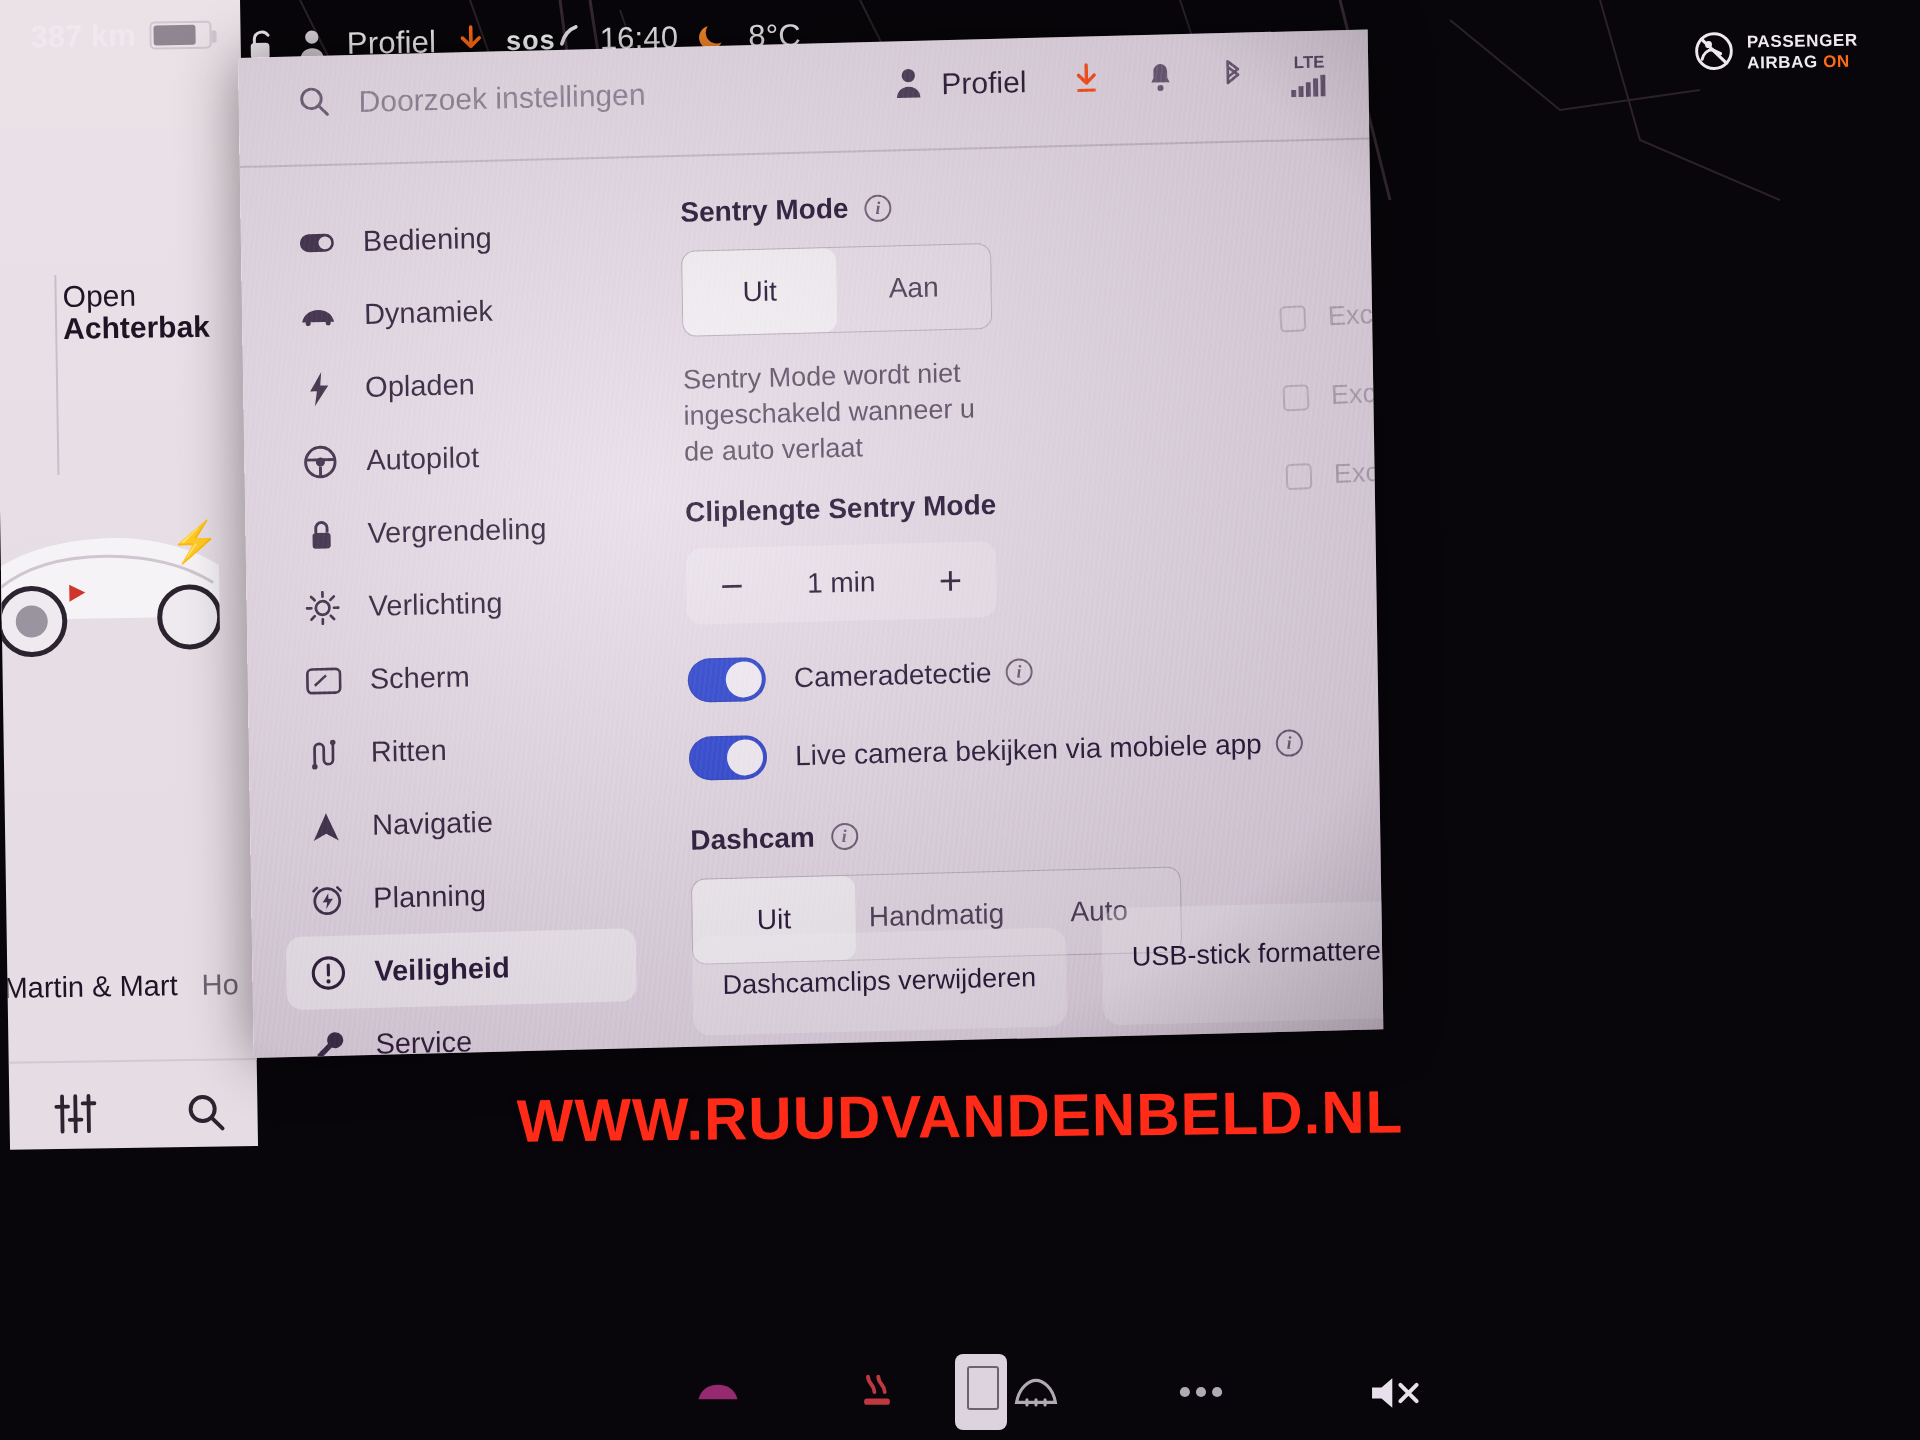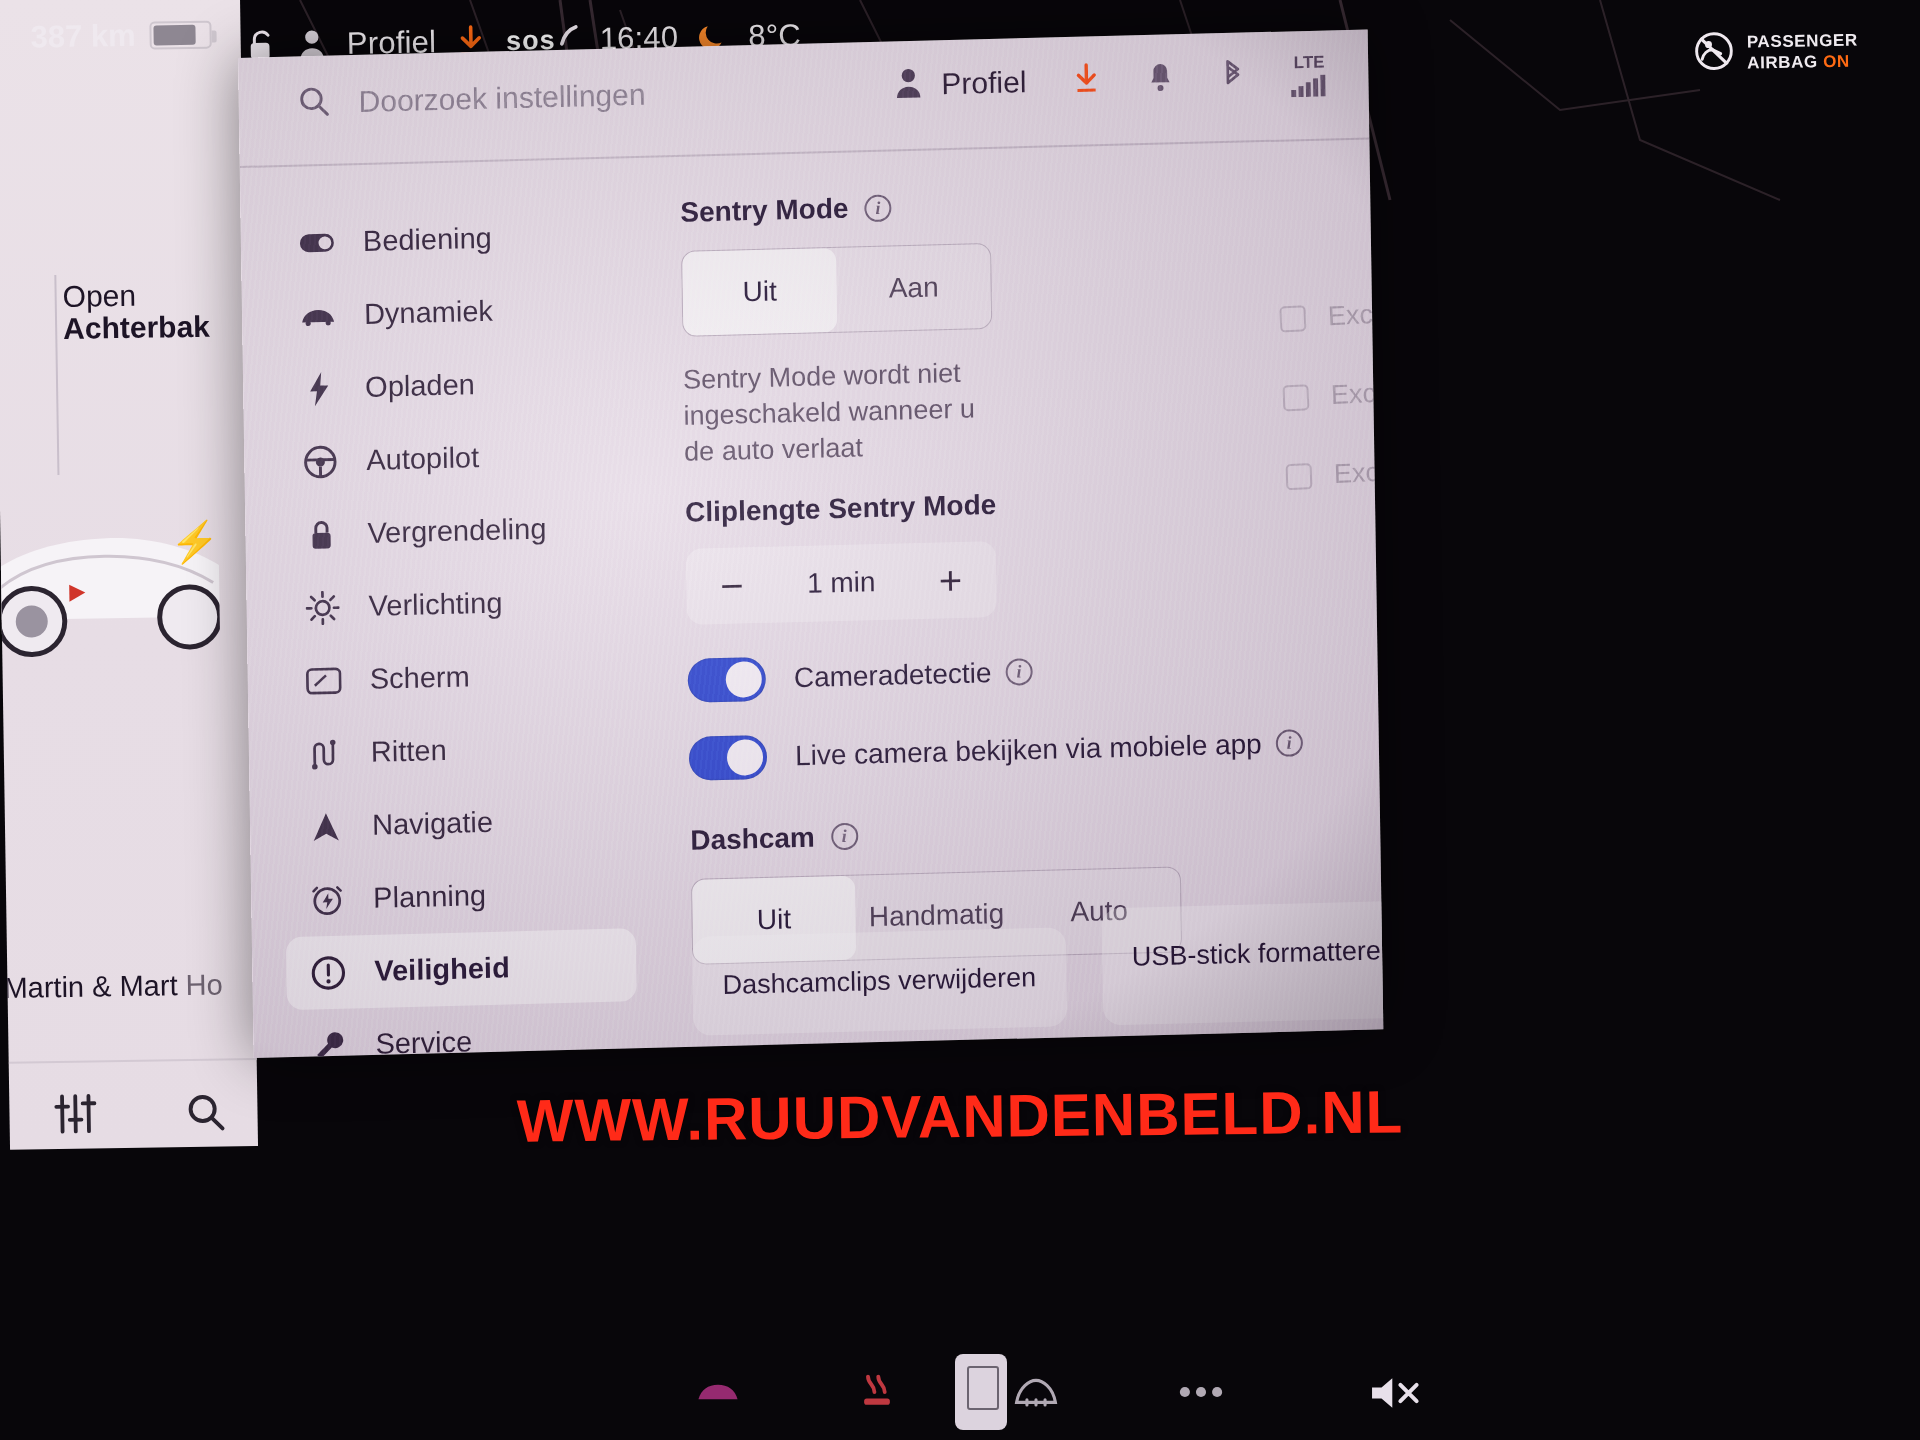--- a/index.html
+++ b/index.html
@@ -43,21 +43,21 @@
   .range-txt { font-size:31px; font-weight:600; color:#efe9ef; }
   .battery { width:62px; height:28px; border:2px solid #cfc7cf; border-radius:5px; position:relative; background:transparent; }
   .battery::after { content:""; position:absolute; right:-7px; top:8px; width:5px; height:12px; background:#cfc7cf; border-radius:0 2px 2px 0; }
   .battery i { position:absolute; left:2px; top:2px; bottom:2px; width:72%; background:#8e8792; border-radius:3px; display:block; }
   .trunk-label { position:absolute; left:66px; top:282px; font-size:30px; line-height:1.07; color:#1d1426; font-weight:400; }
   .trunk-rule { position:absolute; left:58px; top:276px; width:2px; height:200px; background:#c9bfcb; }
   .carimg { position:absolute; left:-62px; top:470px; width:280px; height:230px; }
   .bolt { position:absolute; left:170px; top:522px; color:#1b1320; font-size:40px; }
   .profile-name { position:absolute; left:-4px; top:972px; font-size:29px; color:#1d1426; white-space:nowrap; }
   .profile-name b { font-weight:400; }
-  .profile-name span { color:#6d6270; }
+  .profile-name span { color:#6d6270;margin-left:16px; }
   .left-divider { position:absolute; left:0; top:1062px; width:260px; height:2px; background:#d3c9d3; }
   .left-bottom { position:absolute; left:0; top:1062px; width:260px; height:110px; display:flex; align-items:center; justify-content:space-around; }
 
   
   .settings {
     position:absolute; left:238px; top:58px; width:1130px; height:1000px;
     background:linear-gradient(165deg,#e9dfe8 0%, #e6dbe6 40%, #e2d6e3 100%);
     transform: rotate(-1.45deg) skewX(-0.55deg);
     transform-origin: left top;
     box-shadow: 0 0 60px rgba(0,0,0,.45);

